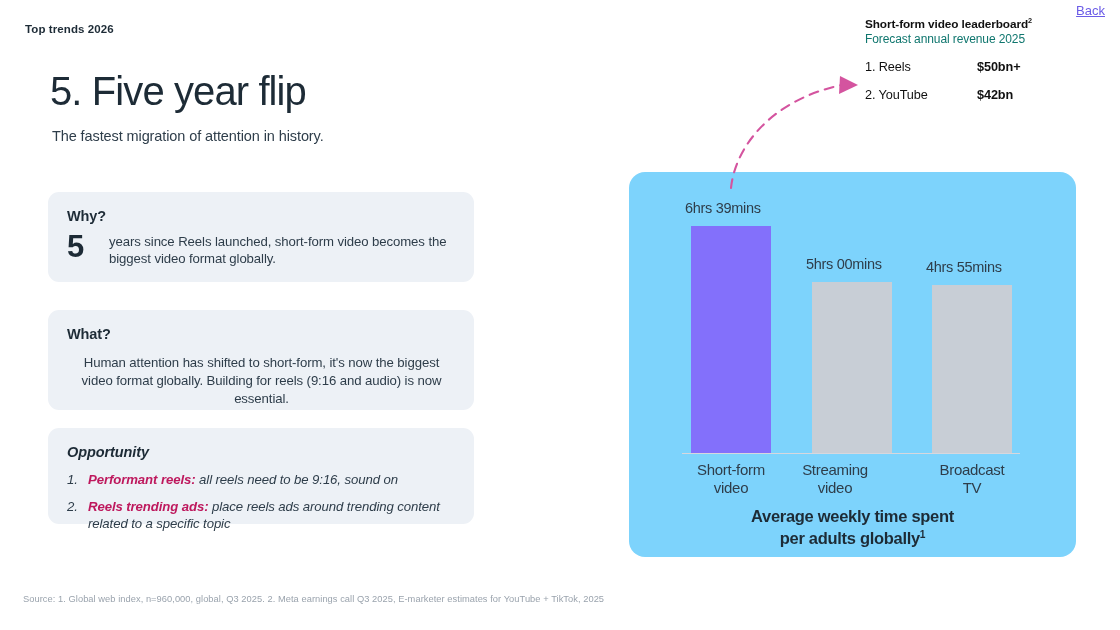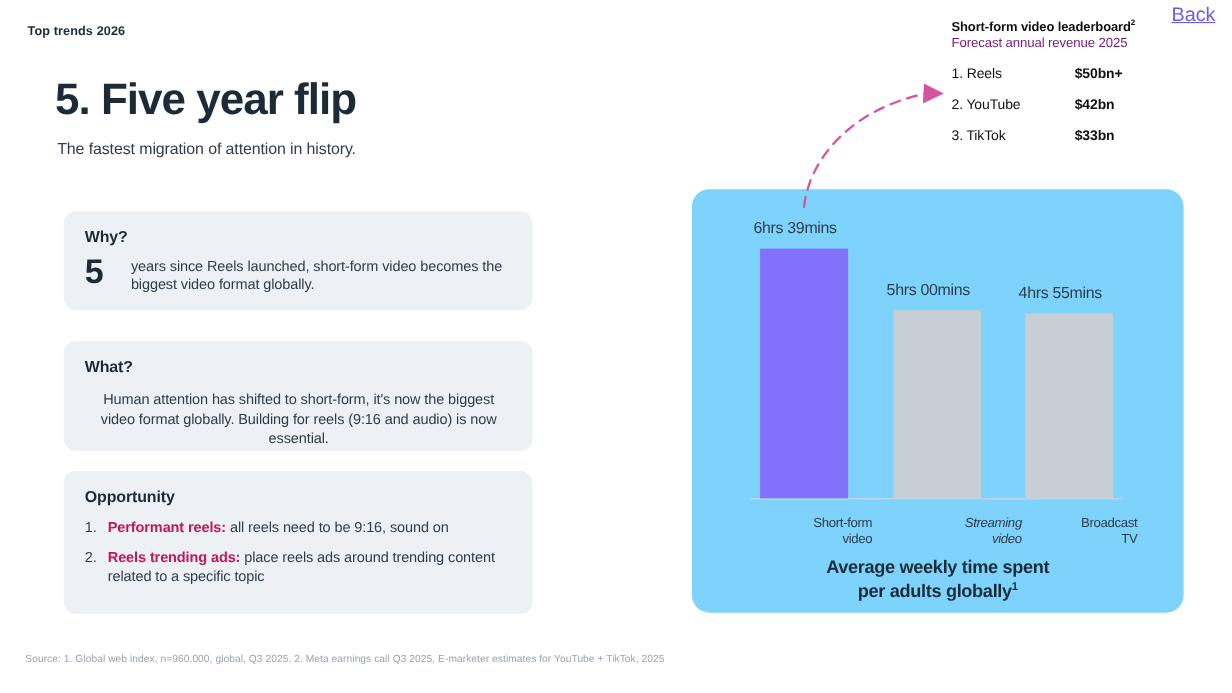--- a/index.html
+++ b/index.html
@@ -24,59 +24,59 @@
     top: 23px;
     font-size: 11.5px;
     font-weight: 700;
     letter-spacing: 0.1px;
     color: #1d2b36;
   }
   .back-link {
     position: absolute;
     right: 15px;
     top: 3px;
-    font-size: 18px;
+    font-size: 13px;
     color: #6b5ce7;
     text-decoration: underline;
     cursor: pointer;
   }
 
   
   .title {
     position: absolute;
     left: 50px;
     top: 68px;
     font-size: 40px;
-    font-weight: 700;
+    font-weight: 400;
     letter-spacing: -0.9px;
     color: #1d2b36;
     margin: 0;
     line-height: 1.15;
   }
   .subtitle {
     position: absolute;
     left: 52px;
     top: 128px;
     font-size: 14.5px;
     color: #2e3d4a;
     letter-spacing: -0.1px;
   }
 
   .card {
     position: absolute;
-    left: 58px;
+    left: 48px;
     width: 426px;
     background: #edf1f6;
     border-radius: 11px;
     box-sizing: border-box;
     padding: 16px 18px 16px 19px;
   }
   #card-why   { top: 192px; height: 90px; }
   #card-what  { top: 310px; height: 100px; }
-  #card-opp   { top: 428px; height: 130px; }
+  #card-opp   { top: 428px; height: 96px; font-style: italic; }
 
   .card-heading {
     font-size: 14.5px;
     font-weight: 700;
     color: #1d2b36;
     margin: 0 0 2px 0;
     letter-spacing: -0.1px;
   }
 
   .why-row {
@@ -141,21 +141,21 @@
     width: 230px;
   }
   .lb-title {
     font-size: 11.8px;
     font-weight: 700;
     color: #111111;
     letter-spacing: -0.1px;
   }
   .lb-sub {
     font-size: 12px;
-    color: #701a75;
+    color: #0f766e;
     margin-top: 1px;
     letter-spacing: -0.1px;
   }
   .lb-row {
     display: flex;
     margin-top: 14px;
     font-size: 12.7px;
     color: #111111;
     letter-spacing: -0.1px;
   }
@@ -194,23 +194,23 @@
     position: absolute;
     left: 53px;
     bottom: 103px;
     width: 338px;
     height: 1px;
     background: #d7d7dd;
   }
   .cat-label {
     position: absolute;
     bottom: 60px;
-    font-size: 12px;
-    color: #2e3d4a;
-    text-align: right;
+    font-size: 15px;
+    color: #2e3d4a;
+    text-align: center;
     line-height: 1.2;
     letter-spacing: -0.3px;
     white-space: pre-line;
   }
   .chart-title {
     position: absolute;
     bottom: 8px;
     left: 0;
     width: 447px;
     text-align: center;
@@ -285,37 +285,33 @@
   <div class="lb-sub">Forecast annual revenue 2025</div>
   <div id="lb-rows">
       <div class="lb-row">
         <div class="lb-name">1. Reels</div>
         <div class="lb-val">$50bn+</div>
       </div>
       <div class="lb-row">
         <div class="lb-name">2. YouTube</div>
         <div class="lb-val">$42bn</div>
       </div>
-      <div class="lb-row">
-        <div class="lb-name">3. TikTok</div>
-        <div class="lb-val">$33bn</div>
-      </div>
     </div>
 </div>
 
 <div class="chart-panel">
   <div class="chart-area" id="chart-area">
     <div class="axis-line"></div>
   <div class="bar" style="left: 62px; width: 80px; height: 227px; background: rgb(131, 112, 251);"></div>
       <div class="bar-label" style="left: 56px; bottom: 341px;">6hrs 39mins</div>
       <div class="cat-label" style="left: 40px; width: 124px;">Short-form
 video</div>
       <div class="bar" style="left: 183px; width: 80px; height: 171px; background: rgb(200, 206, 214);"></div>
       <div class="bar-label" style="left: 177px; bottom: 285px;">5hrs 00mins</div>
-      <div class="cat-label" style="left: 176px; width: 124px; font-style: italic;">Streaming
+      <div class="cat-label" style="left: 144px; width: 124px;">Streaming
 video</div>
       <div class="bar" style="left: 303px; width: 80px; height: 168px; background: rgb(200, 206, 214);"></div>
       <div class="bar-label" style="left: 297px; bottom: 282px;">4hrs 55mins</div>
       <div class="cat-label" style="left: 281px; width: 124px;">Broadcast
 TV</div>
     </div>
   <div class="chart-title">
     <span>Average weekly time spent
 per adults globally</span><sup>1</sup>
   </div>

